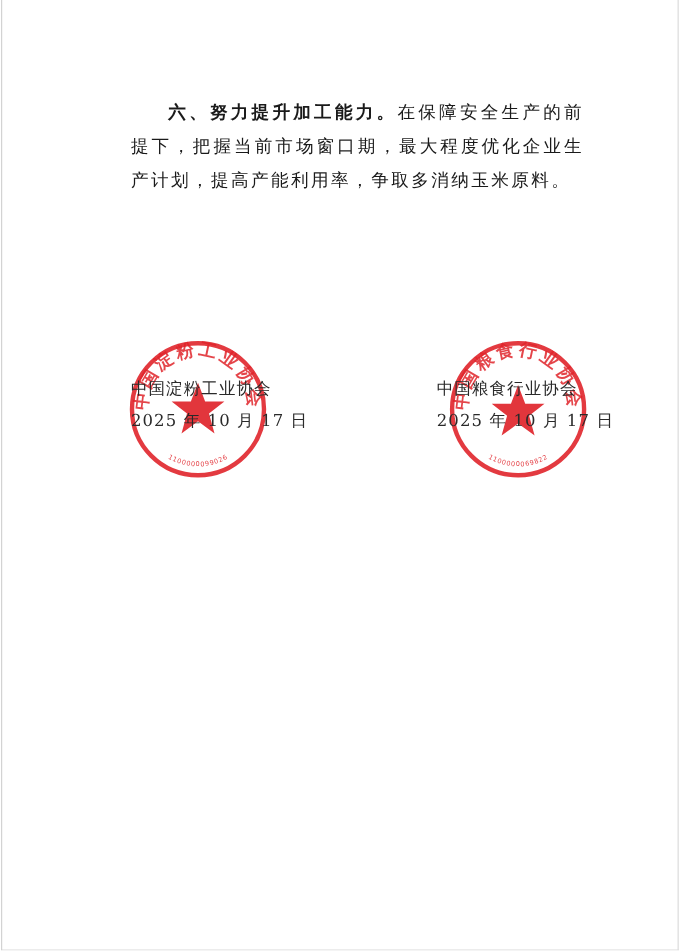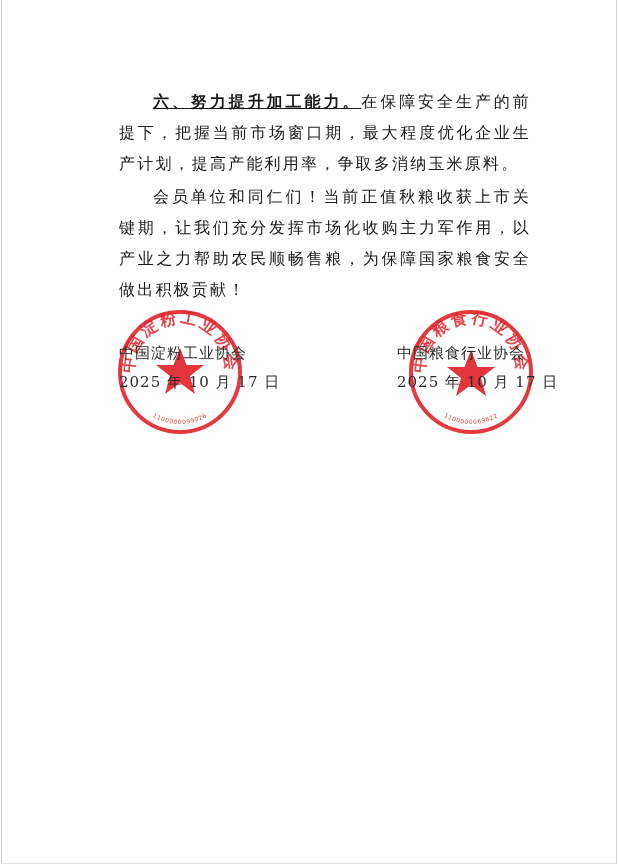--- a/index.html
+++ b/index.html
@@ -32,21 +32,20 @@
       width: 412px;
       font-size: 16px;
       line-height: 31px;
       letter-spacing: 2.2px;
       text-align: justify;
       text-indent: 34px;
       margin: 0;
     }
     .para .bold {
       font-weight: bold;
-      text-decoration: underline;
     }
     #para1 { top: 86px; }
     #para2 { top: 181px; }
 
     .seal {
       position: absolute;
       width: 128px;
       height: 128px;
     }
     #seal1 { left: 114px; top: 308px; }
@@ -65,21 +64,20 @@
     #sig2-org { left: 395px; top: 344px; }
     #sig2-date { left: 395px; top: 373px; }
   </style>
 </head>
 <body>
 
 <div class="page">
 
   <p class="para" id="para1"><span class="bold">六、努力提升加工能力。</span><span>在保障安全生产的前提下，把握当前市场窗口期，最大程度优化企业生产计划，提高产能利用率，争取多消纳玉米原料。</span></p>
 
-  <p class="para" id="para2"><span>会员单位和同仁们！当前正值秋粮收获上市关键期，让我们充分发挥市场化收购主力军作用，以产业之力帮助农民顺畅售粮，为保障国家粮食安全做出积极贡献！</span></p>
 
   <svg class="seal" id="seal1" viewBox="0 0 128 128">
     <defs>
       <path id="arc1" d="M 24,84 A 46,46 0 1 1 104,84" fill="none"></path>
       <path id="arc1b" d="M 30,104 A 54,54 0 0 0 98,104" fill="none"></path>
     </defs>
     <circle cx="64" cy="64" r="60" fill="none" stroke="#e0252b" stroke-width="4" opacity="0.9"></circle>
     <polygon points="64,40 70.5,57 88,57 74,68 79,86 64,75 49,86 54,68 40,57 57.5,57" fill="#e0252b" opacity="0.92"></polygon>
     <text font-size="16" fill="#e0252b" opacity="0.85" font-family="DejaVu Sans, sans-serif" font-weight="bold">
       <textPath href="#arc1" startOffset="50%" text-anchor="middle" letter-spacing="3">中国淀粉工业协会</textPath>

